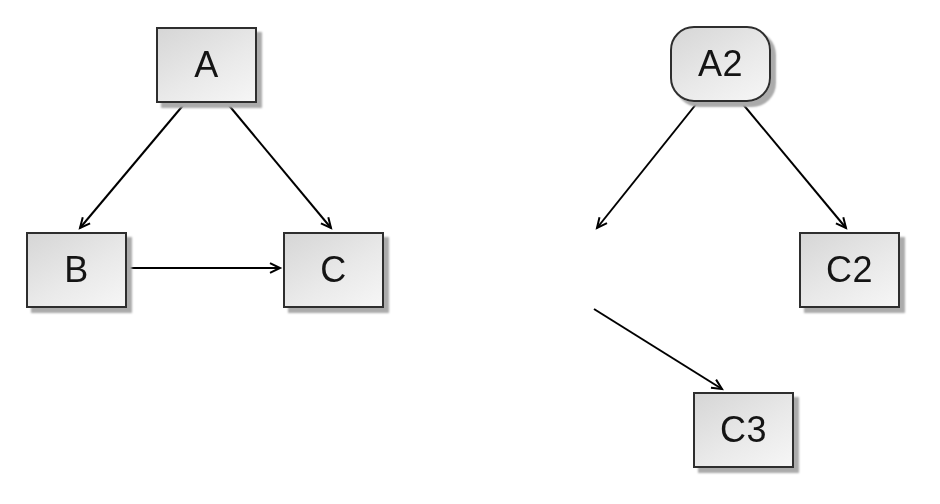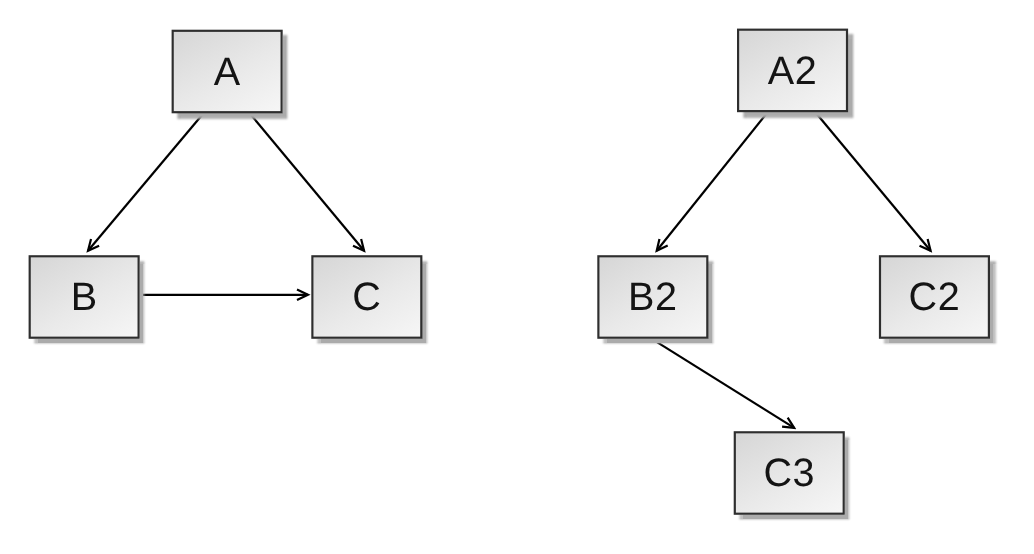--- a/index.html
+++ b/index.html
@@ -39,24 +39,24 @@
     font-size: 36px;
     line-height: 1;
     color: #141414;
     letter-spacing: 0.5px;
     user-select: none;
   }
   
   #node-A  { left: 156px; top:  27px; }
   #node-B  { left:  26px; top: 232px; }
   #node-C  { left: 283px; top: 232px; }
-  #node-A2 { left: 670px; top:  26px; }
+  #node-A2 { left: 670px; top:  26px; border-radius: 24px; }
   #node-B2 { left: 543px; top: 232px; }
   #node-C2 { left: 799px; top: 232px; text-align: center; }
-  #node-C3 { left: 667px; top: 392px; }
+  #node-C3 { left: 693px; top: 392px; }
   .edge-line {
     stroke: #000000;
     stroke-width: 2;
     fill: none;
   }
 </style>
 </head>
 <body>
 
 <div class="canvas">
@@ -83,23 +83,20 @@
   <div class="node" id="node-B">
     <span class="node-label">B</span>
   </div>
   <div class="node" id="node-C">
     <span class="node-label">C</span>
   </div>
 
   <div class="node" id="node-A2">
     <span class="node-label">A2</span>
   </div>
-  <div class="node" id="node-B2">
-    <span class="node-label">B2</span>
-  </div>
   <div class="node" id="node-C2">
     <span class="node-label">C2</span>
   </div>
   <div class="node" id="node-C3">
     <span class="node-label">C3</span>
   </div>
 
 </div>
 
 </body></html>

